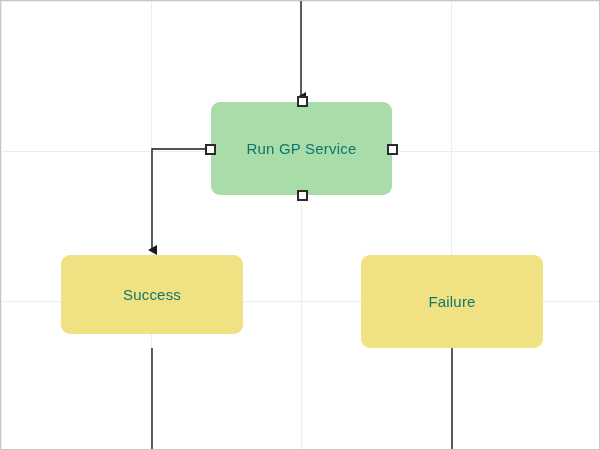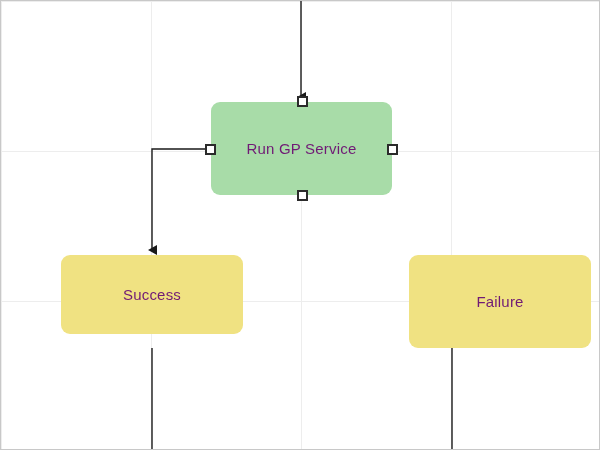--- a/index.html
+++ b/index.html
@@ -36,21 +36,21 @@
     height: 450px;
     pointer-events: none;
   }
   .node {
     position: absolute;
     box-sizing: border-box;
     border-radius: 9px;
     display: flex;
     align-items: center;
     justify-content: center;
-    color: #701a75;
+    color: #0f766e;
     font-size: 15px;
     letter-spacing: 0.2px;
     user-select: none;
   }
   .node-label {
     pointer-events: none;
     white-space: nowrap;
   }
   .node-green {
     background: #a8dca8;
@@ -99,17 +99,17 @@
     <span class="port port-top"></span>
     <span class="port port-right"></span>
     <span class="port port-bottom"></span>
     <span class="port port-left"></span>
   </div>
 
   <div class="node node-yellow" style="left:60px; top:254px; width:182px; height:79px;">
     <span class="node-label">Success</span>
   </div>
 
-  <div class="node node-yellow" style="left:360px; top:254px; width:182px; height:93px;margin-left:48px;">
+  <div class="node node-yellow" style="left:360px; top:254px; width:182px; height:93px;">
     <span class="node-label">Failure</span>
   </div>
 
 </div>
 
 </body></html>

